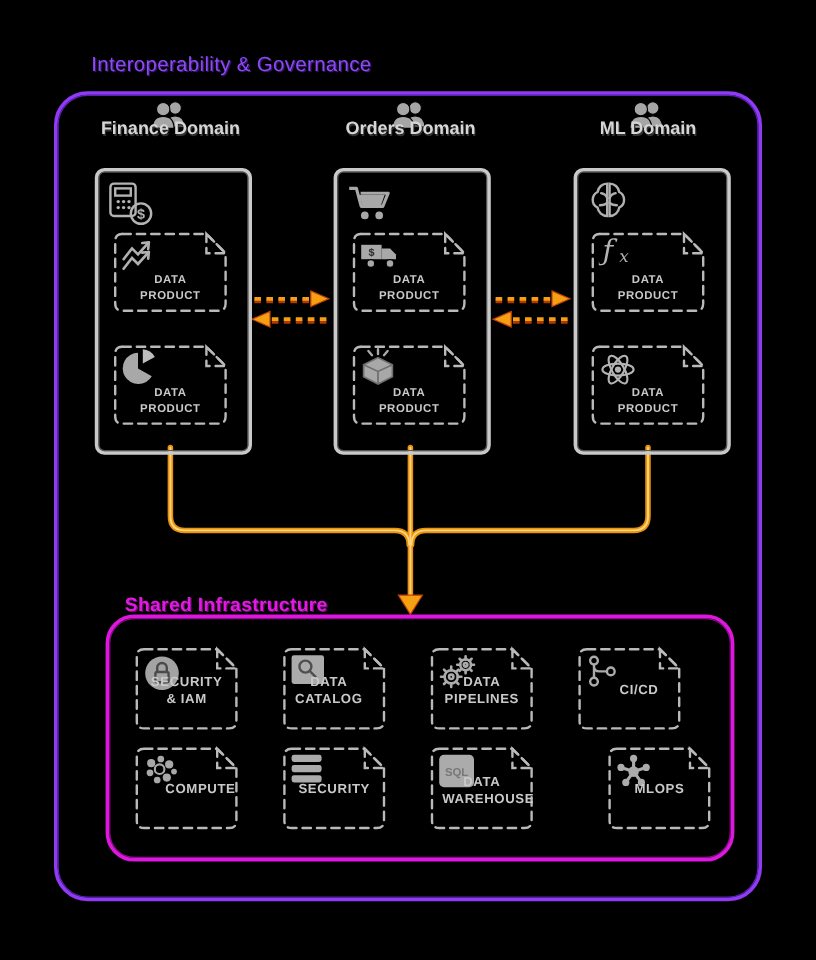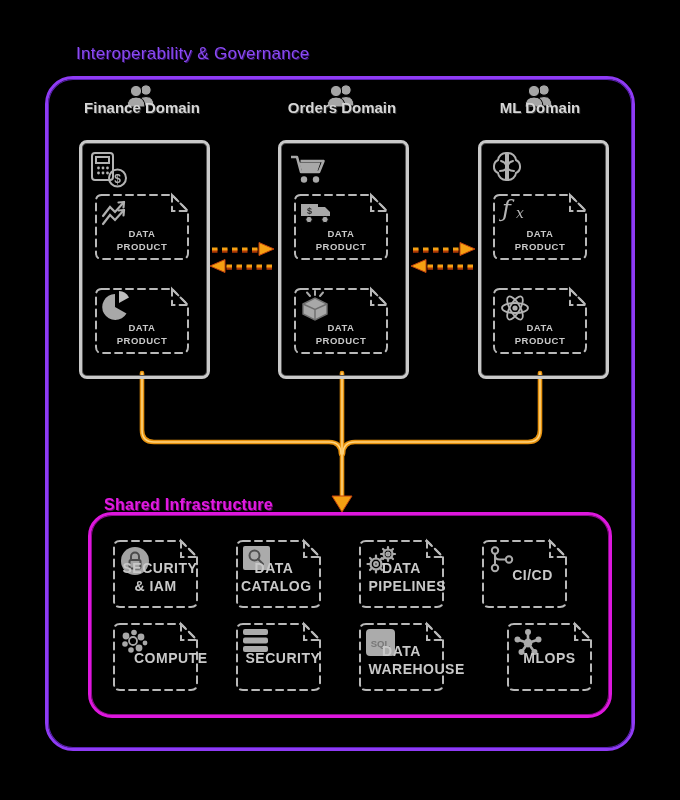--- a/index.html
+++ b/index.html
@@ -21,21 +21,21 @@
           color:#d6d6d6;text-shadow:1px 1px 0 #333;}
   .dbox{top:140px;width:125px;height:233px;border:3px solid #c9c9c9;border-radius:8px;
         box-shadow:inset 0 0 0 1px #555;}
   .dicon{position:absolute;left:8px;top:8px;}
   
   .doc{position:absolute;}
   .doc svg.outline{position:absolute;left:0;top:0;overflow:visible;}
   .cap{font-weight:bold;color:#c9c9c9;text-align:center;letter-spacing:.5px;line-height:1.3;}
   .dplabel{position:absolute;left:0;right:0;bottom:7px;font-size:9.5px;margin-top:40px;}
   .dplabel span{display:block;width:58px;margin:0 auto;}
-  .ilabel{position:absolute;left:5px;right:5px;top:50%;transform:translateY(-42%);font-size:14px;}
+  .ilabel{position:absolute;left:5px;right:5px;top:50%;transform:translateY(-42%);font-size:11px;}
   .ilabel span{display:block;width:66px;margin:0 auto;}
   .cicon{position:absolute;left:6px;top:5px;}
   svg{display:block;}
 </style>
 </head>
 <body>
 
 <div id="canvas">
 
   <svg class="abs" width="680" height="800" viewBox="0 0 680 800" style="left:0;top:0;pointer-events:none;">

